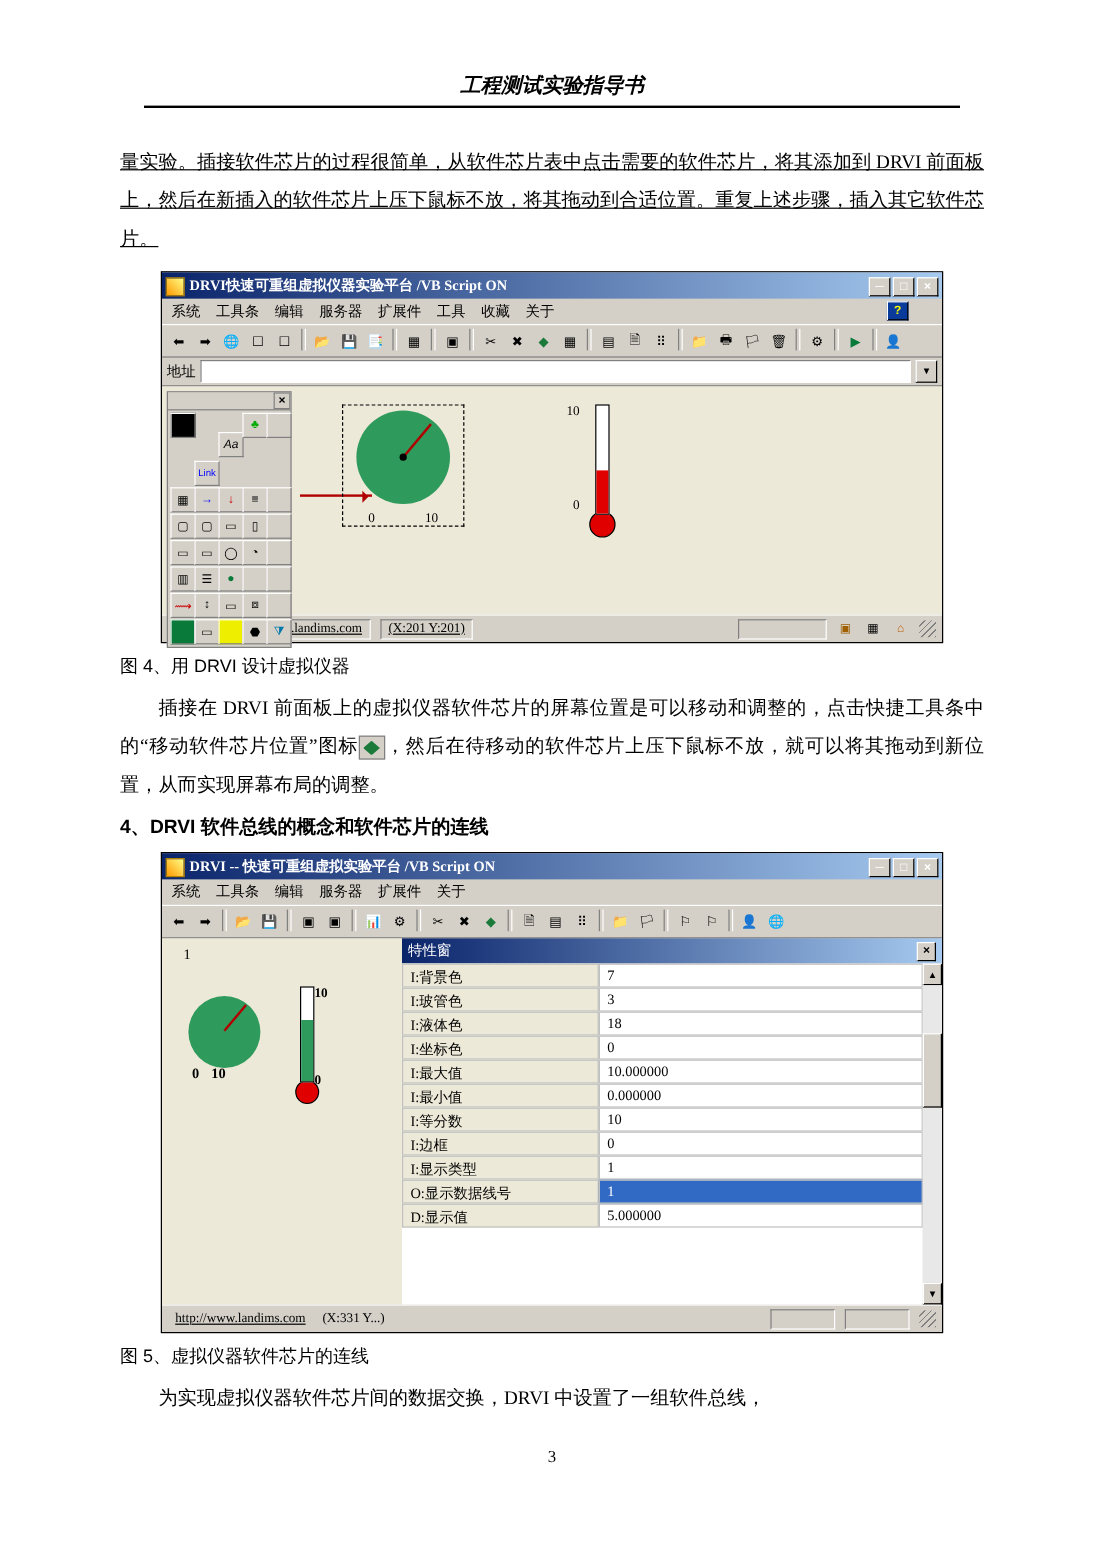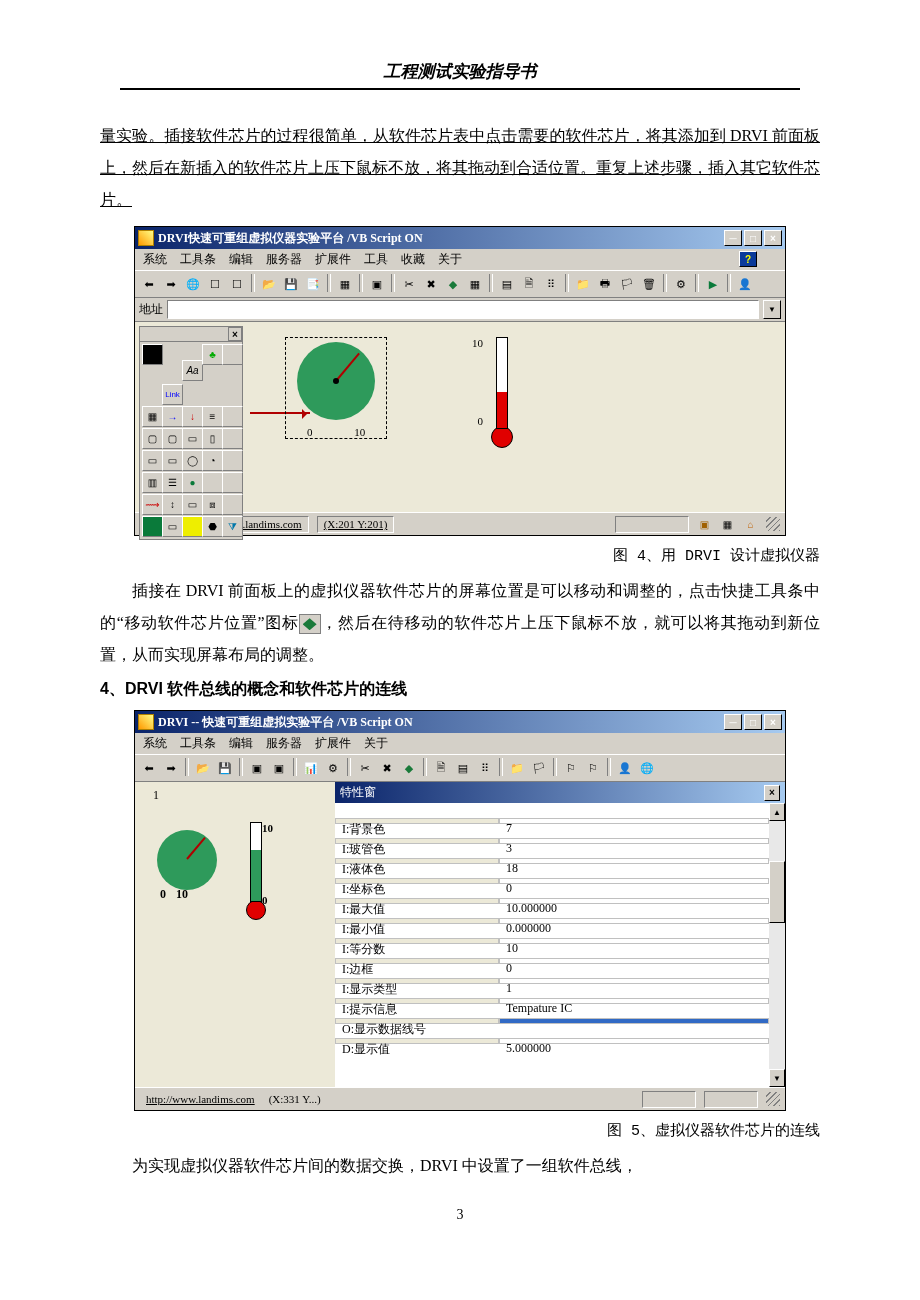--- a/index.html
+++ b/index.html
@@ -8,27 +8,27 @@
     font-family: "SimSun", "宋体", serif;
     font-size: 15px;
     color: #000;
     background: #fff;
     width: 920px;
   }
   .page { padding: 60px 100px 30px 100px; position: relative; }
   .header-title { text-align: center; font-family: "KaiTi","楷体",serif; font-style: italic; font-weight: bold; border-bottom: 2px solid #000; padding-bottom: 5px; font-size: 17px; width: 680px; margin: 0 auto 30px; }
   .body-text { font-size: 16px; line-height: 2.0; text-align: justify; }
   .body-text p { margin: 0; text-indent: 2em; }
-  .caption { text-align: right; font-size: 15px; margin: 5px 0 10px 0; font-family: Liberation Mono, monospace; }
+  .caption { text-align: left; font-size: 15px; margin: 5px 0 10px 0; font-family: Liberation Sans, sans-serif; }
   .section-head { font-family: "SimSun","宋体", sans-serif; font-weight: bold; font-size: 16px; margin: 8px 0; }
   .pagenum { text-align: center; font-size: 14px; margin-top: 25px; }
 
   
   .win { border: 1px solid #000; background: #d4d0c8; font-family: "MS Sans Serif", Tahoma, Arial, sans-serif; font-size: 11px; margin: 10px auto; position: relative; }
-  .titlebar { background: linear-gradient(to right, #0a246a, #a6caf0); color: #fff; display: flex; align-items: center; padding: 2px 3px; height: 18px; font-size: 12px; font-family: Tahoma, "SimSun"; }
+  .titlebar { background: linear-gradient(to right, #0a246a, #a6caf0); color: #fff; display: flex; align-items: flex-end; padding: 2px 3px; height: 18px; font-size: 12px; font-family: Tahoma, "SimSun"; }
   .titlebar .tico { width: 14px; height:14px; background: linear-gradient(45deg,#ff9a00,#fffe88); border:1px solid #b08000; margin-right:4px;}
   .titlebar .ttxt { flex:1; font-weight: bold; }
   .win-btns { display:flex; gap:2px; }
   .win-btn { width:16px; height:14px; background:#d4d0c8; border:1px solid #fff; border-right-color:#000; border-bottom-color:#000; display:flex; align-items:center; justify-content:center; font-size:10px; font-family: Arial; font-weight:bold; }
   .menubar { background:#d4d0c8; padding:2px 8px; font-size:12px; color:#000; font-family:"SimSun"; }
   .menubar span { margin-right:10px; }
   .toolbar { background:#d4d0c8; border-top:1px solid #fff; border-bottom:1px solid #808080; padding:3px 4px; display:flex; gap:2px; flex-wrap:wrap; }
   .tbtn { width:18px; height:18px; border:1px solid #d4d0c8; display:flex; align-items:center; justify-content:center; font-size:11px; }
   .sep { width:2px; height:18px; border-left:1px solid #808080; border-right:1px solid #fff; margin:0 2px; }
   .addrbar { display:flex; align-items:center; padding:2px 4px; gap:4px; border-bottom:1px solid #808080; }
@@ -72,21 +72,21 @@
   
   .fig5-layout { display:flex; }
   .fig5-left { width:200px; background:#ece9d8; height:305px; position:relative; }
   .fig5-props { flex:1; display:flex; flex-direction:column; }
   .props-title { background: linear-gradient(to right,#0a246a,#a6caf0); color:#fff; font-size:12px; padding:2px 5px; display:flex; align-items:center; font-family:"SimSun"; height:17px;}
   .props-title .tx { flex:1; }
   .props-close { width:14px; height:14px; background:#d4d0c8; border:1px solid #fff; border-right-color:#000; border-bottom-color:#000; font-family:Arial; font-weight:bold; font-size:10px; display:flex; align-items:center; justify-content:center; color:#000;}
   .props-body { background:#fff; flex:1; display:flex; font-size:12px; font-family:"SimSun"; position:relative; }
   .props-table { flex:1; }
   .prow { display:flex; height:20px; }
-  .pcell { border:1px solid #c0c0c0; padding:2px 6px;margin-top:15px; }
+  .pcell { border:1px solid #c0c0c0; padding:2px 6px; }
   .pcell.k { width:150px; background:#ece9d8; }
   .pcell.v { flex:1; font-family:Tahoma,"SimSun"; }
   .pcell.v.sel { background:#316ac5; color:#fff; }
   .props-scroll { width:16px; background:#d4d0c8; display:flex; flex-direction:column; }
   .sbtn { height:16px; border:1px solid #fff; border-right-color:#000; border-bottom-color:#000; font-size:8px; display:flex; align-items:center; justify-content:center;}
   .strack { flex:1; background:#e8e8e8; position:relative;}
   .sthumb { position:absolute; left:0; right:0; top:40px; height:60px; background:#d4d0c8; border:1px solid #fff; border-right-color:#000; border-bottom-color:#000;}
   .props-btns { background:#d4d0c8; padding:5px; display:flex; justify-content:flex-end; gap:6px; border-top:1px solid #808080;}
   .dbtn { border:1px solid #fff; border-right-color:#000; border-bottom-color:#000; background:#d4d0c8; padding:2px 14px; font-size:12px; font-family:"SimSun"; }
 
@@ -366,24 +366,20 @@
               </div>
             <div class="prow">
                 <div class="pcell k">I:边框</div>
                 <div class="pcell v">0</div>
               </div>
             <div class="prow">
                 <div class="pcell k">I:显示类型</div>
                 <div class="pcell v">1</div>
               </div>
             <div class="prow">
-                <div class="pcell k">I:提示信息</div>
-                <div class="pcell v">Tempature IC</div>
-              </div>
-            <div class="prow">
                 <div class="pcell k">O:显示数据线号</div>
                 <div class="pcell v sel">1</div>
               </div>
             <div class="prow">
                 <div class="pcell k">D:显示值</div>
                 <div class="pcell v">5.000000</div>
               </div>
           </div>
           <div class="props-scroll">
             <div class="sbtn">▲</div>

